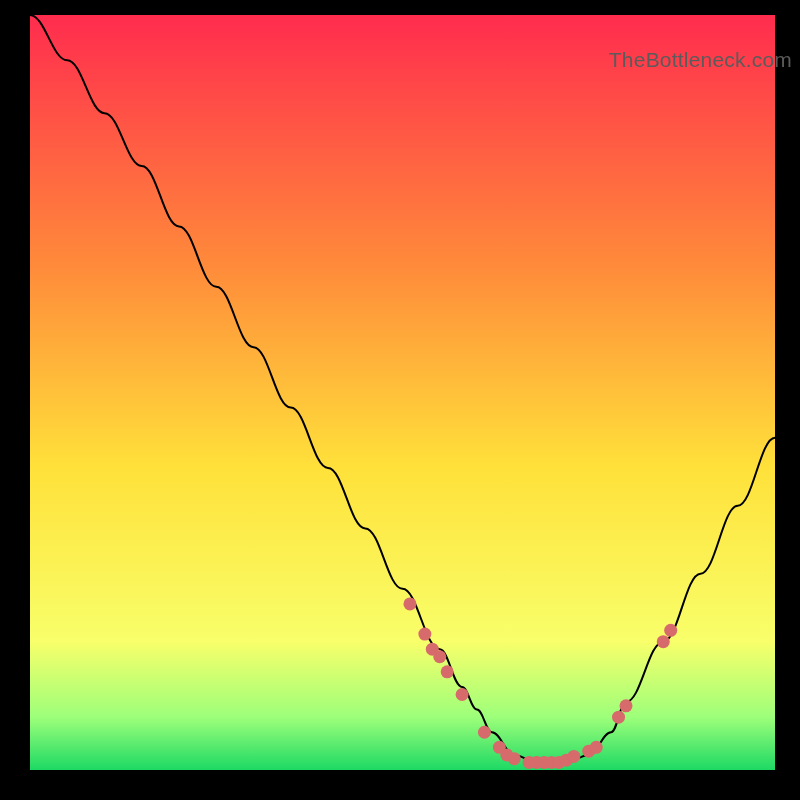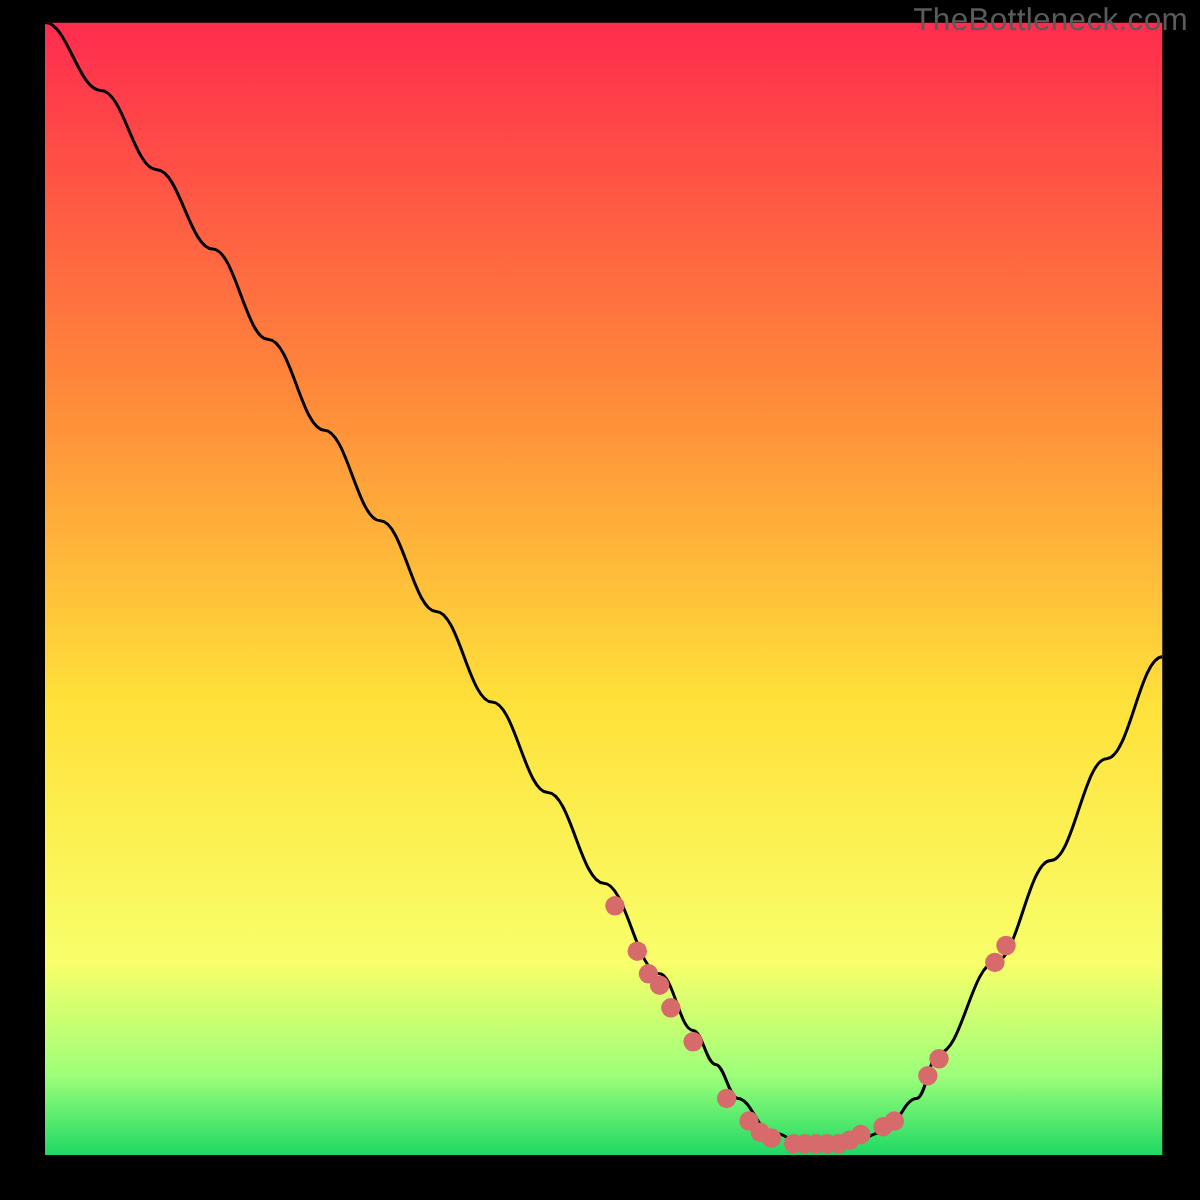--- a/index.html
+++ b/index.html
@@ -95,13 +95,13 @@
         <circle cx="558.75" cy="736.125" r="6.5" fill="#d76a6b"></circle>
         <circle cx="566.2" cy="732.35" r="6.5" fill="#d76a6b"></circle>
         <circle cx="588.5500000000001" cy="702.15" r="6.5" fill="#d76a6b"></circle>
         <circle cx="596" cy="690.825" r="6.5" fill="#d76a6b"></circle>
         <circle cx="633.25" cy="626.65" r="6.5" fill="#d76a6b"></circle>
         <circle cx="640.7" cy="615.325" r="6.5" fill="#d76a6b"></circle>
       </g>
   </svg>
 </div>
 
-<div class="watermark" style="color: rgb(91, 91, 91);">TheBottleneck.com</div>
+<div class="watermark" style="color: rgb(91, 91, 91); margin-top: 46px;">TheBottleneck.com</div>
 
 </body></html>

